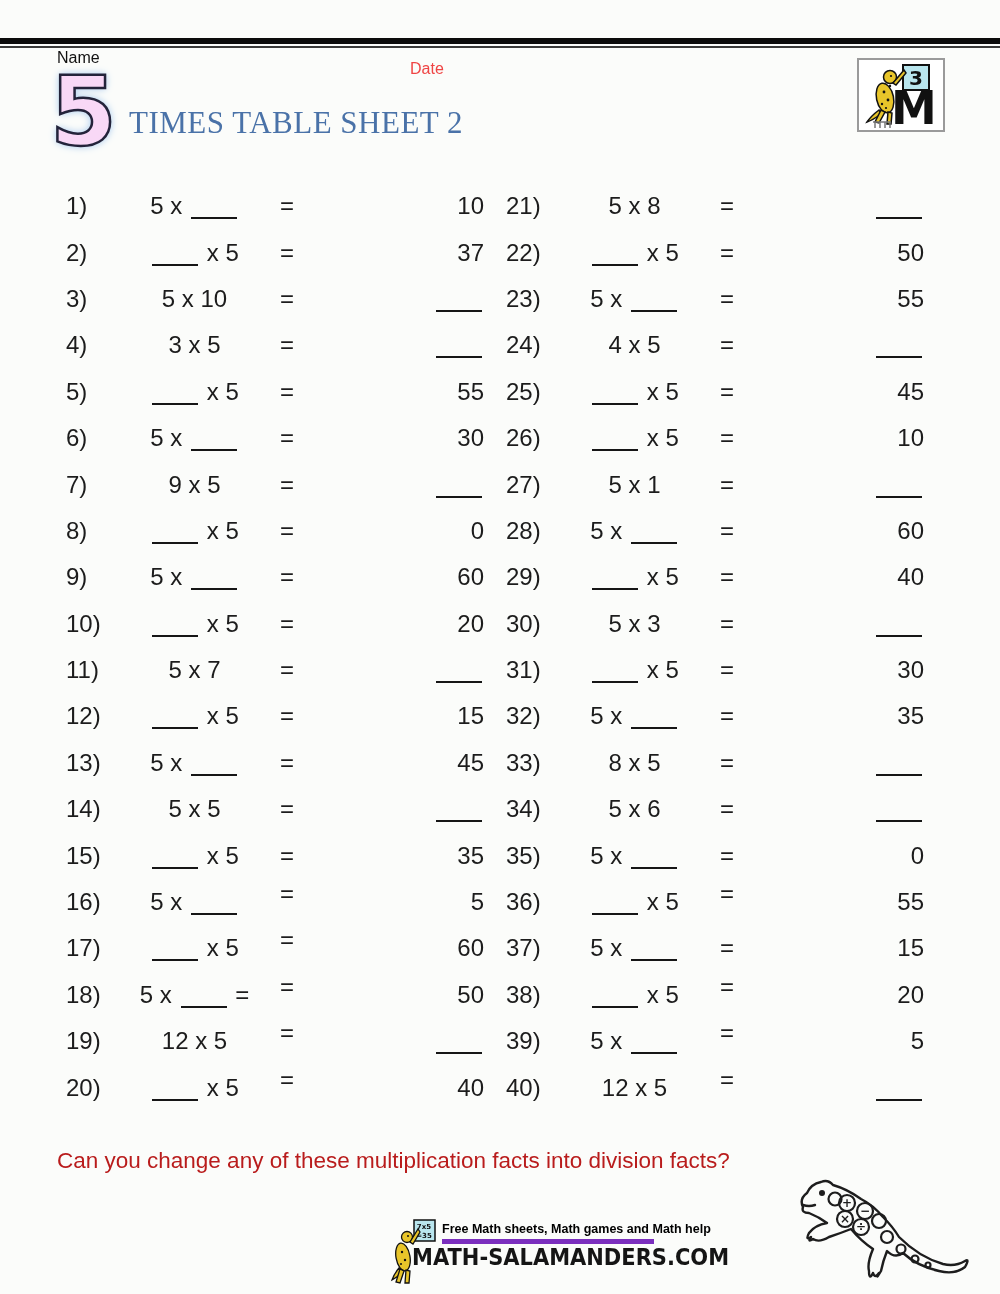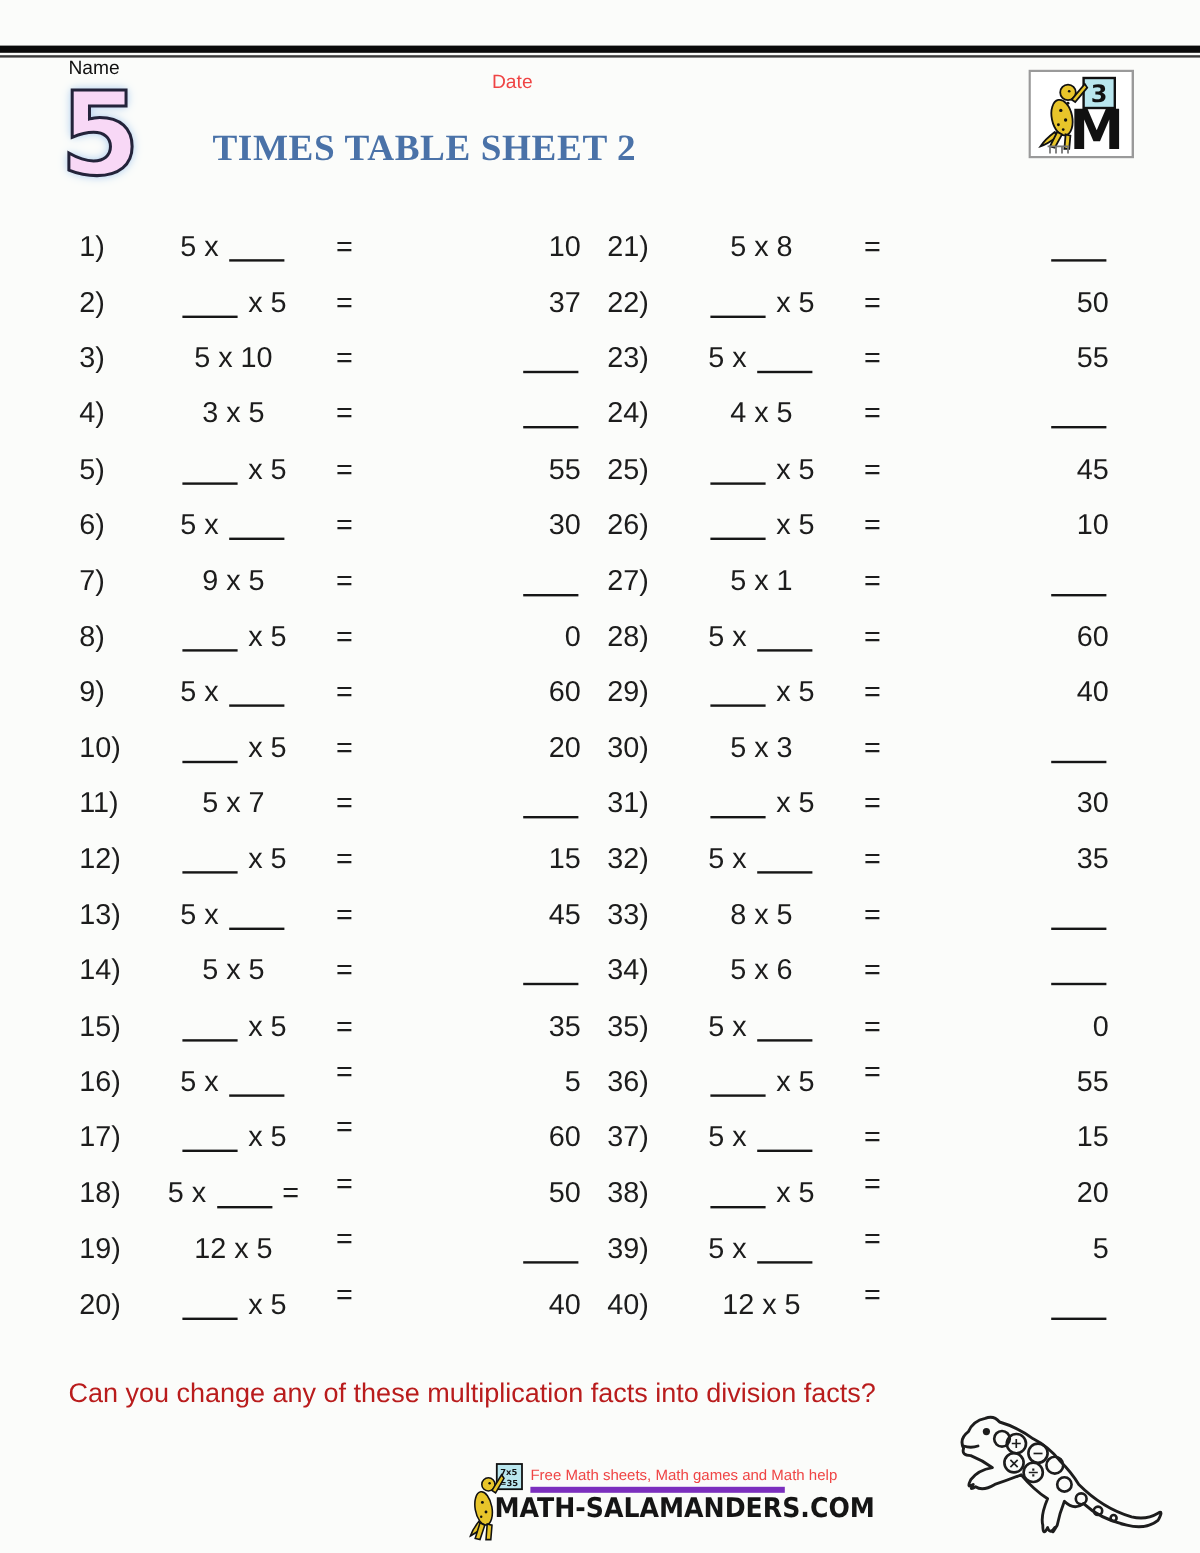--- a/index.html
+++ b/index.html
@@ -24,23 +24,22 @@
     position:absolute;left:50px;top:64px;
     font-family:"DejaVu Sans", sans-serif;
     font-weight:bold;font-size:96px;line-height:1;
     color:var(--big-number-pink);
     -webkit-text-stroke:2.5px #23233a;
     text-shadow:0 0 3px #d4e4f6,0 0 6px var(--glow-blue),0 0 10px var(--glow-blue);
   }
   .page-title{
     position:absolute;left:129px;top:105px;
     font-family:"Liberation Serif", serif;
-    font-weight:bold;font-size:31px;letter-spacing:.5px;
+    font-weight:normal;font-size:31px;letter-spacing:.5px;
     color:var(--title-blue);
-    margin-left:48px;
   }
 
   
   .corner-logo{position:absolute;left:857px;top:58px;}
 
   
   .problems{
     position:absolute;left:60px;top:183px;width:880px;
     display:grid;grid-template-columns:424px 424px;column-gap:16px;
   }
@@ -63,21 +62,21 @@
   }
 
   .question{
     position:absolute;left:57px;top:1148px;
     font-size:22.5px;color:#b91c1c;
   }
 
   
   .footer-logo{position:absolute;left:390px;top:1216px;display:flex;align-items:flex-start;}
   .footer-texts{margin-left:2px;padding-top:6px;}
-  .tagline{font-size:12.5px;font-weight:normal;color:#ef4444;white-space:nowrap;}
+  .tagline{font-size:12.5px;font-weight:bold;color:#000000;white-space:nowrap;}
   .purple-bar{width:212px;height:5px;background:var(--bar-purple);margin-top:3px;}
   .site-name{
     display:block;margin-left:-30px;margin-top:1px;
     font-family:"DejaVu Sans", sans-serif;
     font-weight:bold;font-size:21px;letter-spacing:0px;color:#151515;
     transform:scaleY(1.08);
   }
 
   .gecko{position:absolute;left:795px;top:1163px;}
 

